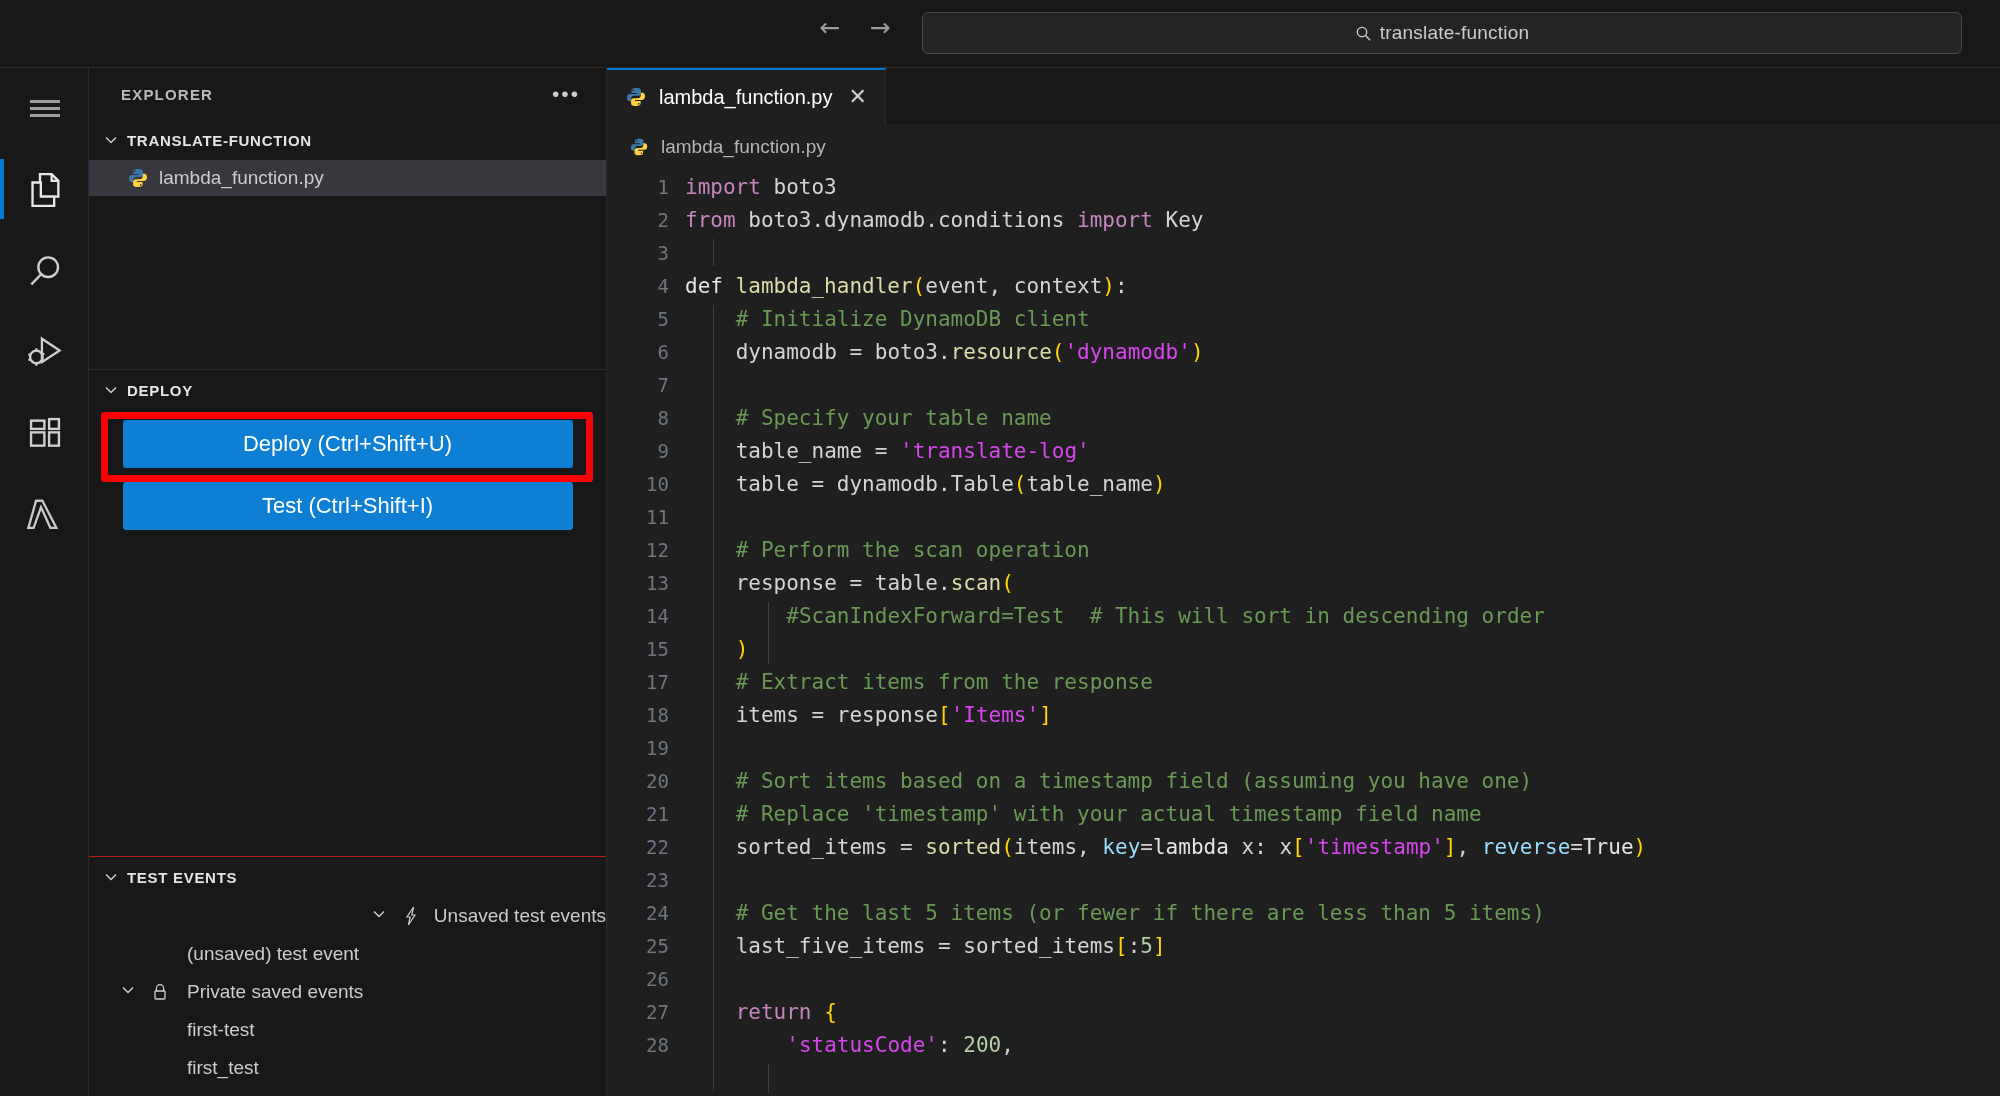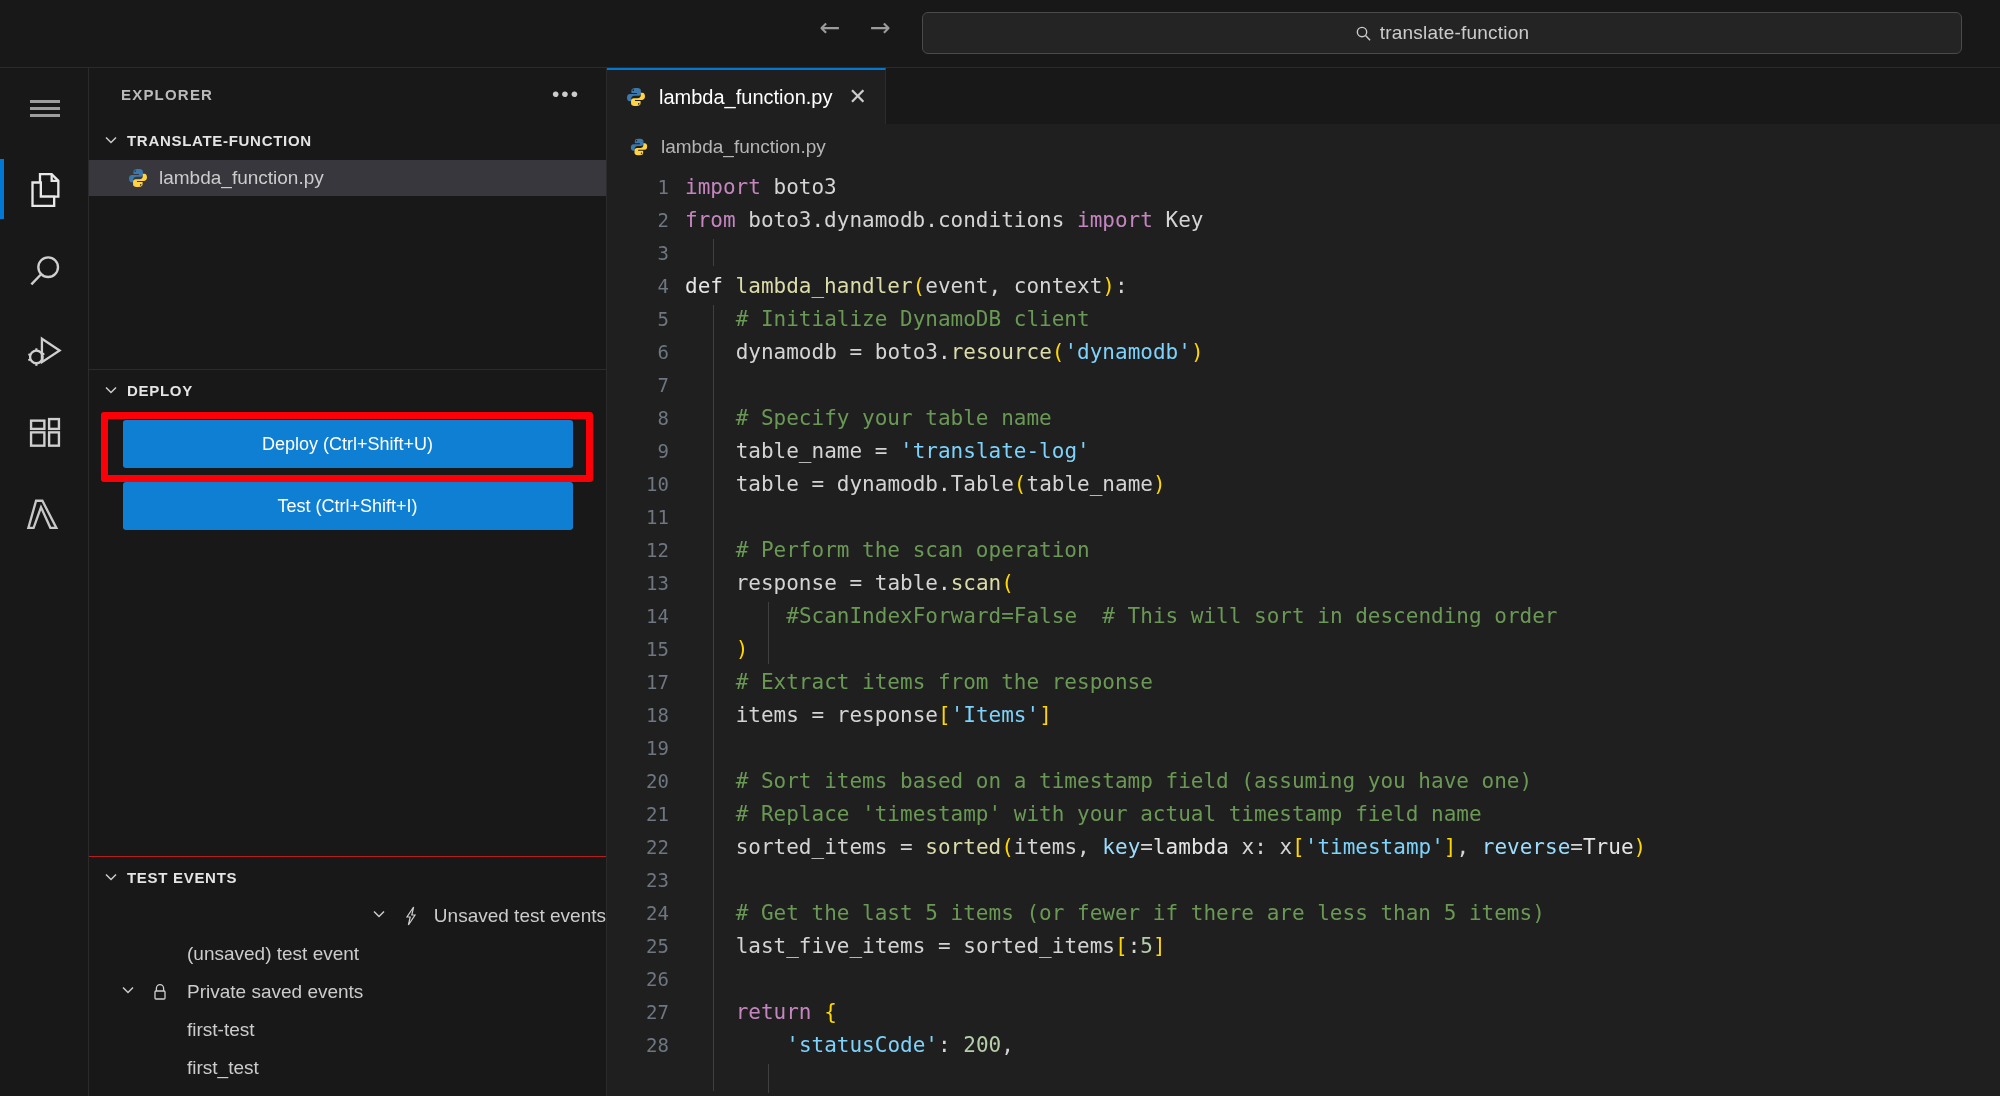--- a/index.html
+++ b/index.html
@@ -89,21 +89,21 @@
   .tree-row .py-icon { flex: 0 0 auto; }
 
   #explorer-body { height: 250px; border-bottom: 1px solid #2b2b2b; }
 
   
   #deploy-section { border-bottom: 1px solid #b91c1c; height: 487px; }
   #deploy-buttons { position: relative; padding-top: 10px; }
   .vs-button {
     display: block; width: 450px; height: 48px; margin: 0 auto 14px auto;
     background: #0f7fd4; color: #ffffff; border: none; border-radius: 3px;
-    font-size: 18px; font-family: "Liberation Sans", sans-serif;
+    font-size: 22px; font-family: "Liberation Sans", sans-serif;
     cursor: pointer; text-align: center;
   }
   #deploy-highlight {
     position: absolute; left: 12px; top: 2px;
     width: 492px; height: 70px;
     border: 7px solid #fb0007; border-radius: 3px;
     pointer-events: none;
   }
 
   
@@ -145,21 +145,21 @@
     color: #d4d4d4; letter-spacing: 0px;
   }
   #indent-guides { position: absolute; left: 0; top: 0; }
   .iguide { position: absolute; width: 1px; background: #404040; }
 
   
   .kw   { color: #c586c0; }   
   .kw2  { color: #e5e5e5; }   
   .fn   { color: #dcdcaa; }
   .id   { color: #9cdcfe; }
-  .str  { color: #7dd3fc; }
+  .str  { color: #d946ef; }
   .com  { color: #6a9955; }
   .num  { color: #b5cea8; }
   .pun  { color: #d4d4d4; }
   .br1  { color: #ffd700; }
   .pl   { color: #d4d4d4; }
 </style>
 </head>
 <body>
 
 <div id="titlebar">
@@ -387,21 +387,21 @@
         <div class="code-line">
           <div class="lnum">12</div>
           <div class="ltext"><span class="pun"> </span><span class="pun"> </span><span class="pun"> </span><span class="pun"> </span><span class="com"># Perform the scan operation</span></div>
         </div>
         <div class="code-line">
           <div class="lnum">13</div>
           <div class="ltext"><span class="pun"> </span><span class="pun"> </span><span class="pun"> </span><span class="pun"> </span><span class="pl">response</span><span class="pun"> </span><span class="pun">=</span><span class="pun"> </span><span class="pl">table</span><span class="pun">.</span><span class="fn">scan</span><span class="br1">(</span></div>
         </div>
         <div class="code-line">
           <div class="lnum">14</div>
-          <div class="ltext"><span class="pun"> </span><span class="pun"> </span><span class="pun"> </span><span class="pun"> </span><span class="pun"> </span><span class="pun"> </span><span class="pun"> </span><span class="pun"> </span><span class="com">#ScanIndexForward=False  # This will sort in descending order</span></div>
+          <div class="ltext"><span class="pun"> </span><span class="pun"> </span><span class="pun"> </span><span class="pun"> </span><span class="pun"> </span><span class="pun"> </span><span class="pun"> </span><span class="pun"> </span><span class="com">#ScanIndexForward=Test  # This will sort in descending order</span></div>
         </div>
         <div class="code-line">
           <div class="lnum">15</div>
           <div class="ltext"><span class="pun"> </span><span class="pun"> </span><span class="pun"> </span><span class="pun"> </span><span class="br1">)</span></div>
         </div>
         <div class="code-line">
           <div class="lnum">17</div>
           <div class="ltext"><span class="pun"> </span><span class="pun"> </span><span class="pun"> </span><span class="pun"> </span><span class="com"># Extract items from the response</span></div>
         </div>
         <div class="code-line">

